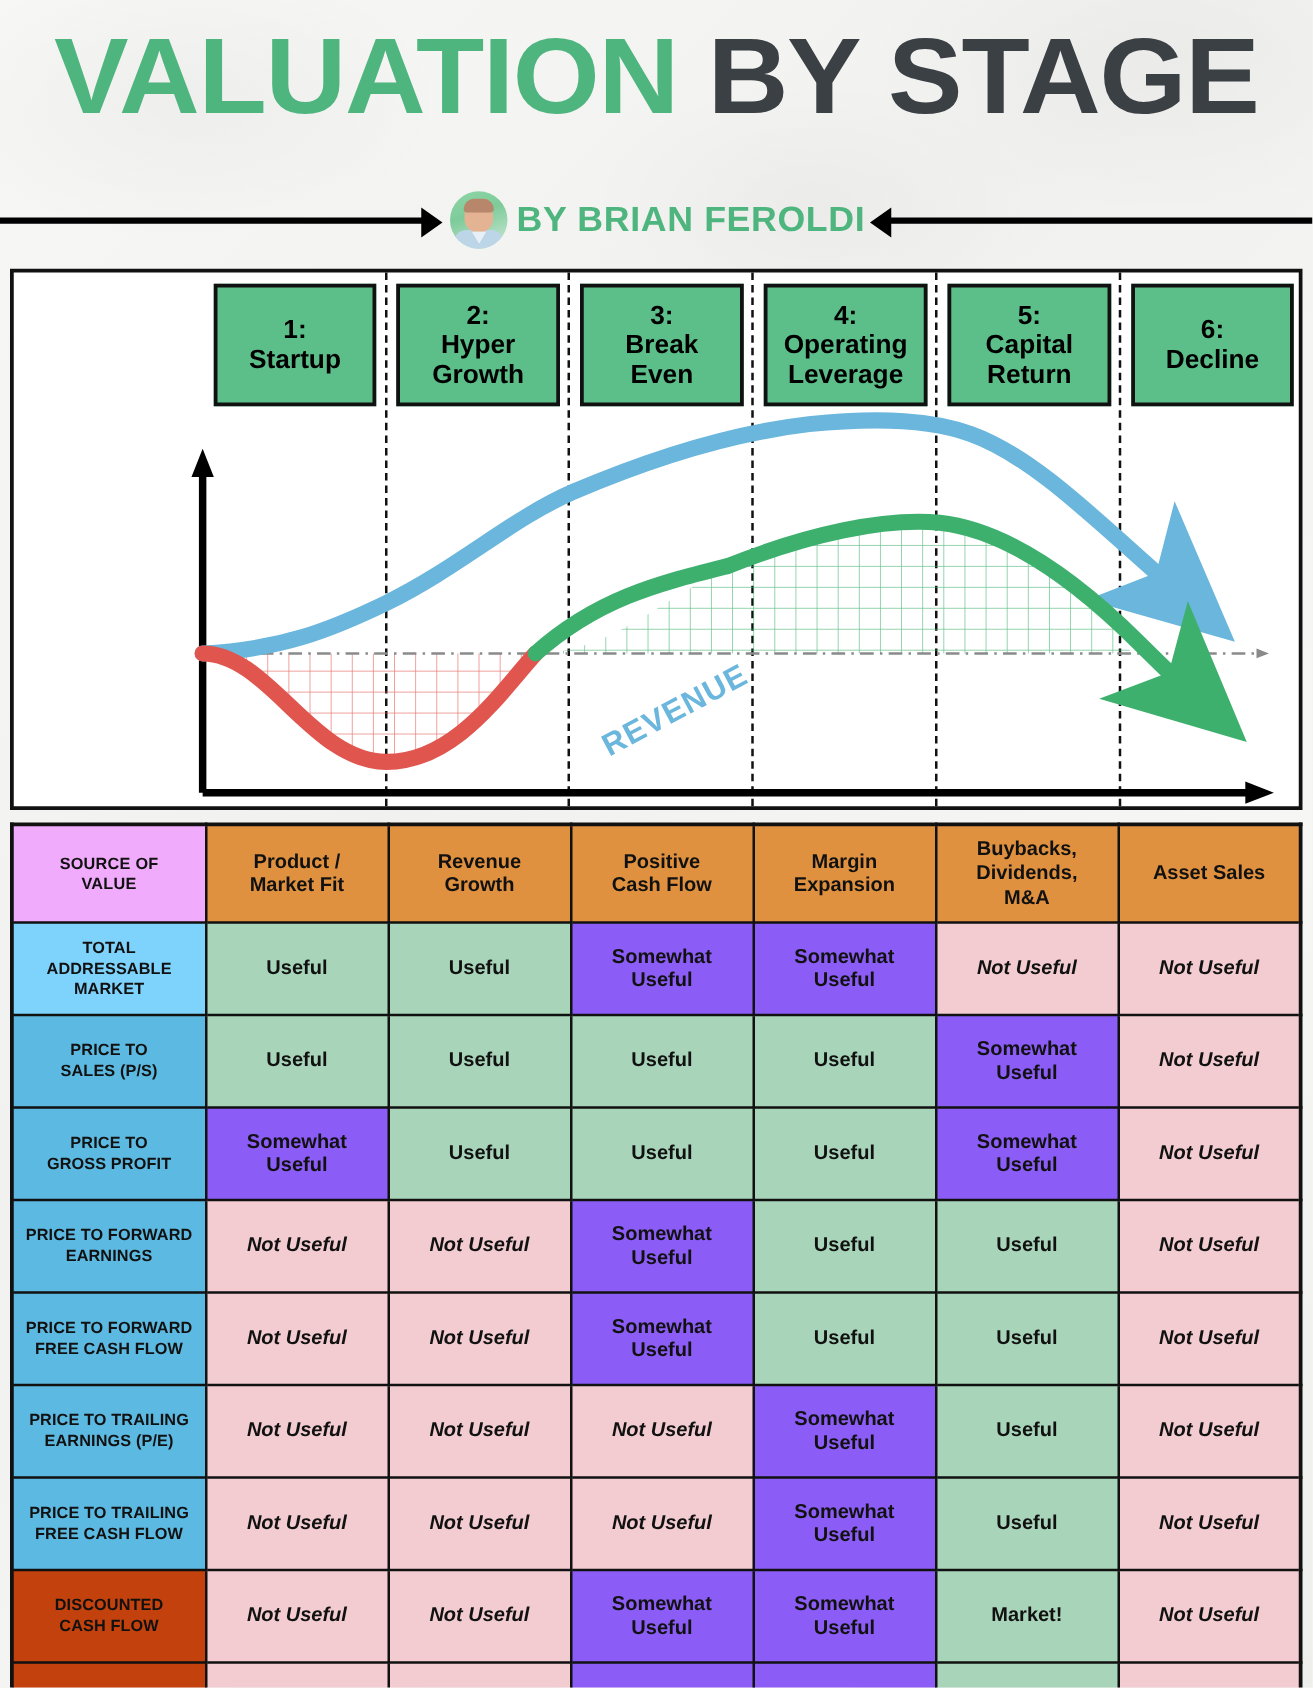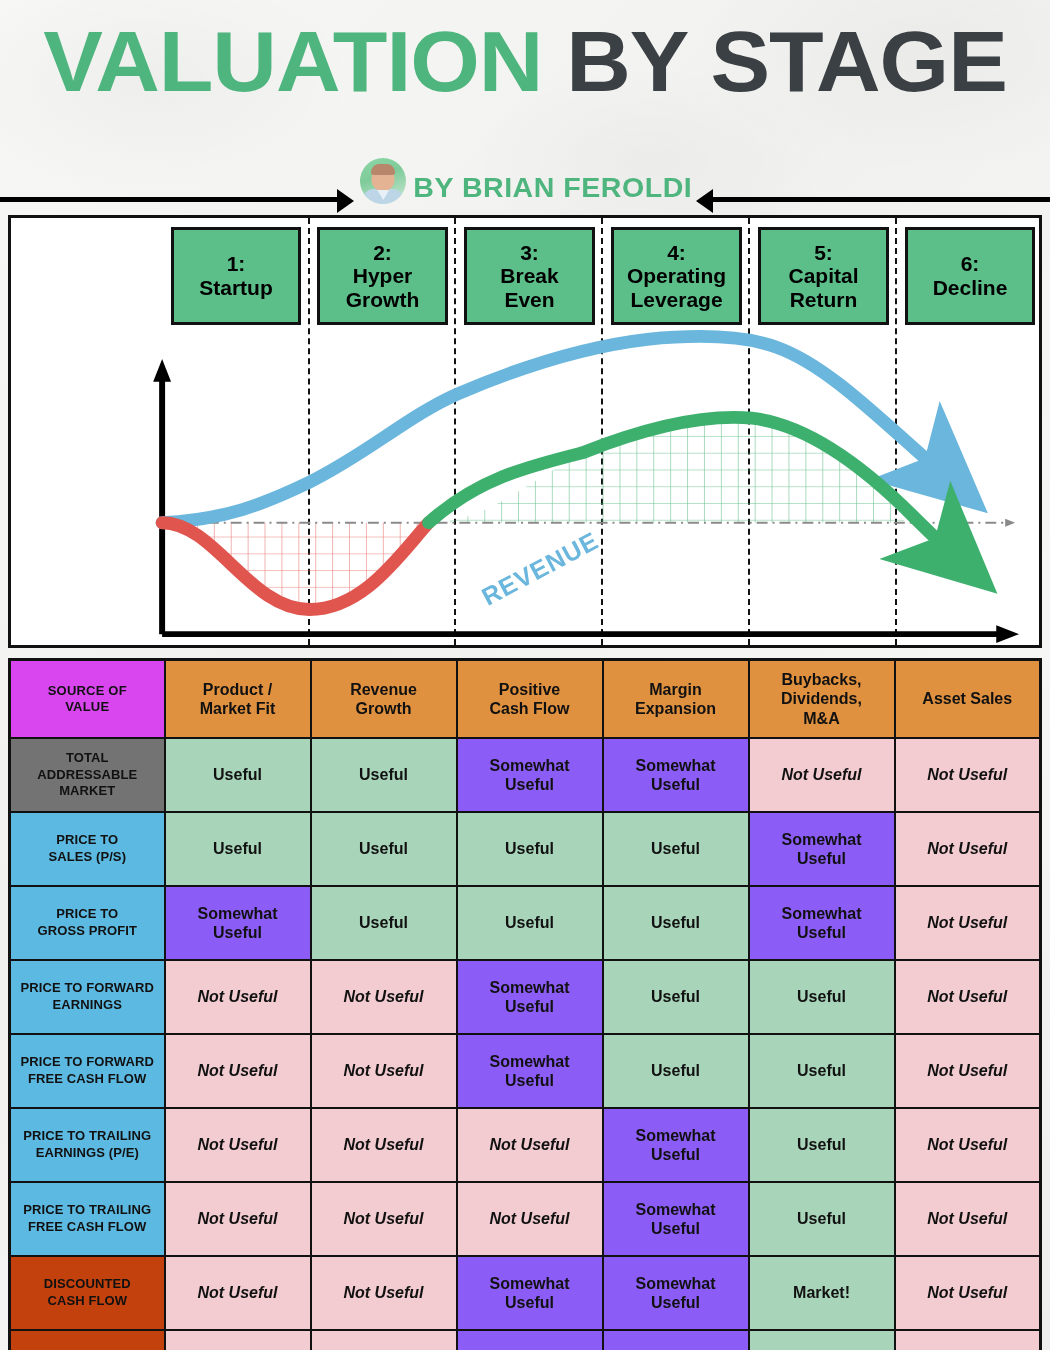--- a/index.html
+++ b/index.html
@@ -31,21 +31,21 @@
     font-weight:bold;
     letter-spacing:-1px;
     white-space:nowrap;
     transform:scaleX(1.04);
   }
   .title .t-green{color:#4fb57e;}
   .title .t-dark{color:#3b4044;}
 
   .byline-row{
     position:absolute;left:0;right:0;top:148px;height:56px;
-    display:flex;align-items:flex-end;justify-content:center;
+    display:flex;align-items:center;justify-content:center;
   }
   .arrow-left, .arrow-right{flex:1;height:10px;position:relative;}
   .arrow-left{margin-right:6px;}
   .arrow-right{margin-left:6px;}
   .arrow-left .bar{position:absolute;left:0;right:14px;top:3px;height:5px;background:#000;}
   .arrow-left .head{position:absolute;right:0;top:-5px;width:0;height:0;
     border-top:12px solid transparent;border-bottom:12px solid transparent;border-left:17px solid #000;}
   .arrow-right .bar{position:absolute;left:14px;right:0;top:3px;height:5px;background:#000;}
   .arrow-right .head{position:absolute;left:0;top:-5px;width:0;height:0;
     border-top:12px solid transparent;border-bottom:12px solid transparent;border-right:17px solid #000;}
@@ -115,24 +115,24 @@
     border:3px solid #111;
   }
   .matrix td{
     border:2px solid #111;
     text-align:center;vertical-align:middle;
     font-weight:bold;color:#111;
     padding:3px 2px;
   }
   .matrix col.c0{width:155px;}
   .matrix col.cx{width:146px;}
-  .hdr-corner{background:#d946ef;font-size:13px;line-height:1.25;height:70px;letter-spacing:.2px;}
+  .hdr-corner{background:#f0abfc;font-size:13px;line-height:1.25;height:70px;letter-spacing:.2px;}
   .hdr-stage{background:#e0913f;font-size:16px;line-height:1.2;}
   .rowlabel{font-size:13px;line-height:1.28;letter-spacing:.1px;height:66px;}
-  .rl-yellow{background:#737373;}
+  .rl-yellow{background:#7dd3fc;}
   .rl-blue{background:#5cb9e2;}
   .rl-orange{background:#c2410c;}
   .cell{font-size:16px;line-height:1.2;}
   .v-useful{background:#a8d4b9;}
   .v-somewhat{background:#8b5cf6;}
   .v-not{background:#f2ccd1;font-style:italic;}
 </style>
 </head>
 <body>
 

